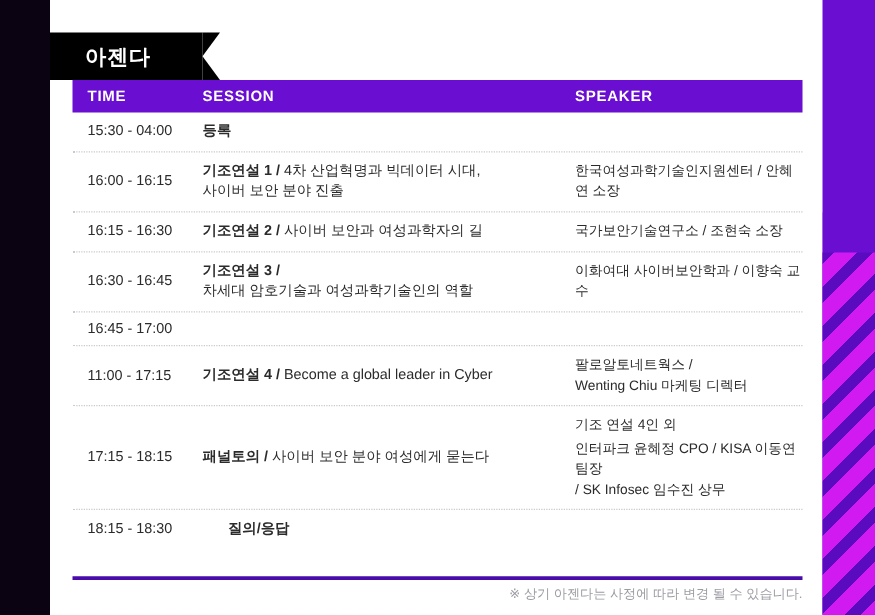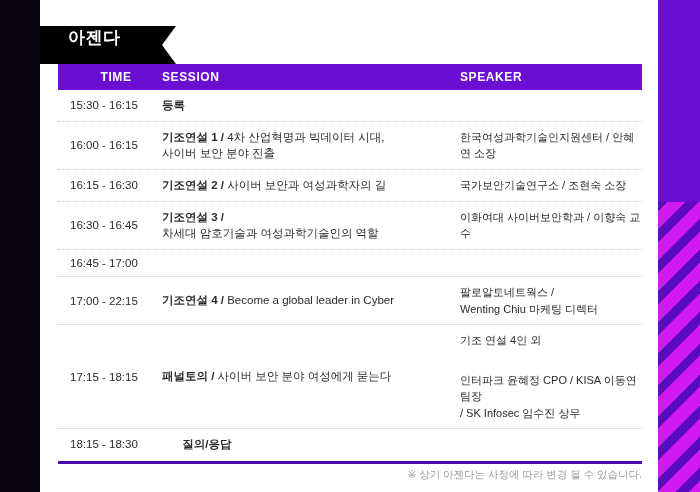--- a/index.html
+++ b/index.html
@@ -62,21 +62,21 @@
 
   
   .banner {
     position: absolute;
     left: 40px;
     top: 26px;
     width: 122px;
     height: 38px;
     background: #000000;
     display: flex;
-    align-items: flex-start;
+    align-items: center;
     padding-left: 28px;
     box-sizing: border-box;
   }
   .banner-tail {
     position: absolute;
     left: 162px;
     top: 26px;
     width: 0;
     height: 0;
     border-top: 19px solid #000000;
@@ -101,21 +101,21 @@
   .thead {
     display: flex;
     background: #6a0fd2;
     height: 26px;
     align-items: center;
     color: #ffffff;
     font-size: 12px;
     font-weight: bold;
     letter-spacing: 0.6px;
   }
-  .col-time   { width: 104px; padding-left: 12px; box-sizing: border-box; text-align: center; }
+  .col-time   { width: 104px; padding-left: 12px; box-sizing: border-box; }
   .col-sess   { width: 298px; }
   .col-spk    { width: 182px; }
 
   .row {
     display: flex;
     align-items: center;
     border-bottom: 1px dotted #c9c9cf;
     box-sizing: border-box;
     padding: 7px 0;
   }
@@ -138,21 +138,21 @@
   .cell-spk {
     width: 182px;
     font-size: 11px;
     color: #2b2b2b;
     line-height: 1.5;
   }
   .sess-strong { font-weight: bold; }
   .sess-l2-center { display: block; text-align: left; padding-right: 58px; }
   .sess-l2-left   { display: block; }
   .spk-line { display: block; }
-  .spk-line.gap { margin-bottom: 23px; }
+  .spk-line.gap { margin-bottom: 2px; }
 
   .bottom-rule {
     position: absolute;
     left: 58px;
     top: 461px;
     width: 584px;
     height: 3px;
     background: #4a0bab;
   }
   .footnote {
@@ -185,21 +185,21 @@
   <div class="table">
 
     <div class="thead">
       <div class="col-time">TIME</div>
       <div class="col-sess">SESSION</div>
       <div class="col-spk">SPEAKER</div>
     </div>
 
     <div id="rows-container">
         <div class="row">
-          <div class="cell-time">15:30 - 16:15</div>
+          <div class="cell-time">15:30 - 04:00</div>
           <div class="cell-sess"><span class="sess-strong">등록</span></div>
           <div class="cell-spk"></div>
         </div>
         <div class="row">
           <div class="cell-time">16:00 - 16:15</div>
           <div class="cell-sess"><span class="sess-strong">기조연설 1 /</span><span> 4차 산업혁명과 빅데이터 시대,</span><span class="sess-l2-center">사이버 보안 분야 진출</span></div>
           <div class="cell-spk">
             <span class="spk-line">한국여성과학기술인지원센터 / 안혜연 소장</span>
           </div>
         </div>
@@ -215,21 +215,21 @@
           <div class="cell-sess"><span class="sess-strong">기조연설 3 /</span><span class="sess-l2-left">차세대 암호기술과 여성과학기술인의 역할</span></div>
           <div class="cell-spk">
             <span class="spk-line">이화여대 사이버보안학과 / 이향숙 교수</span>
           </div>
         </div>
         <div class="row">
           <div class="cell-time">16:45 - 17:00</div>
           <div class="cell-spk"></div>
         </div>
         <div class="row">
-          <div class="cell-time">17:00 - 22:15</div>
+          <div class="cell-time">11:00 - 17:15</div>
           <div class="cell-sess"><span class="sess-strong">기조연설 4 /</span><span> Become a global leader in Cyber</span></div>
           <div class="cell-spk">
             <span class="spk-line">팔로알토네트웍스 /</span>
             <span class="spk-line">Wenting Chiu 마케팅 디렉터</span>
           </div>
         </div>
         <div class="row">
           <div class="cell-time">17:15 - 18:15</div>
           <div class="cell-sess"><span class="sess-strong">패널토의 /</span><span> 사이버 보안 분야 여성에게 묻는다</span></div>
           <div class="cell-spk">

